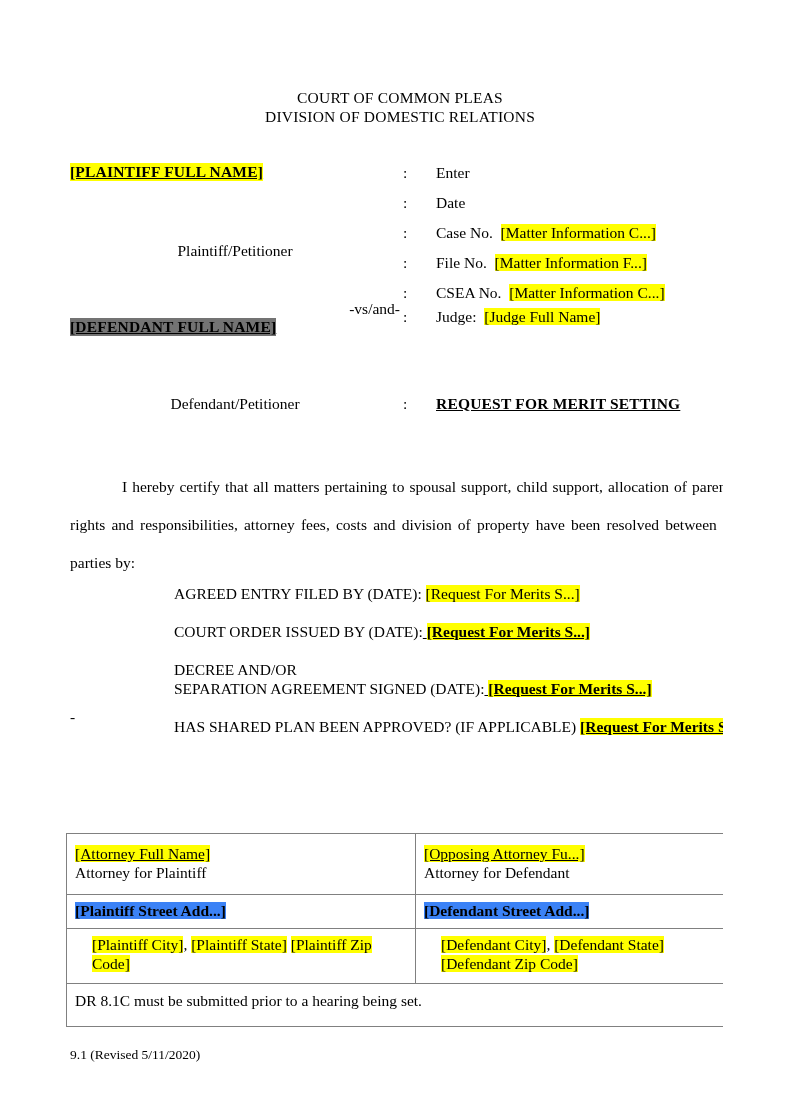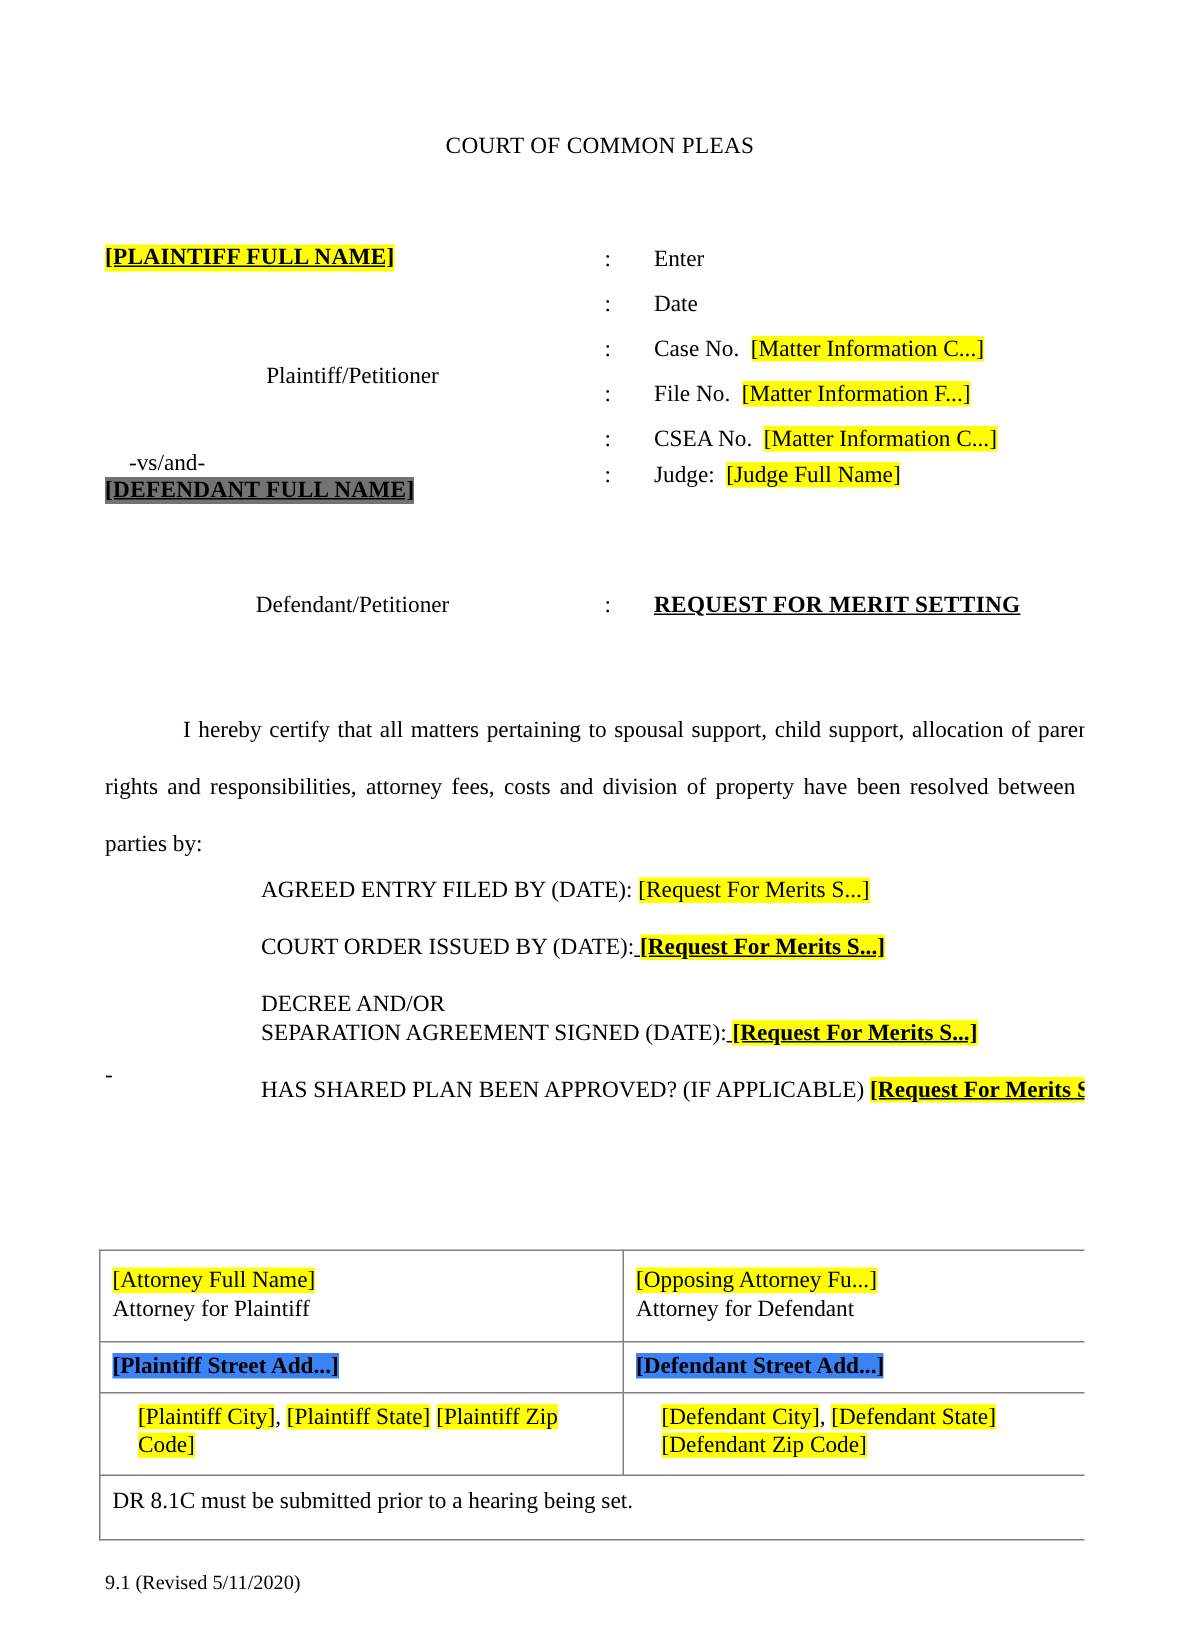--- a/index.html
+++ b/index.html
@@ -65,23 +65,23 @@
   }
   .plaintiff-role {
     position: absolute;
     left: 0; top: 82px;
     width: 330px;
     text-align: center;
     font-size: 15.5px;
   }
   .vs-and {
     position: absolute;
-    left: 16px; top: 140px;
+    left: 0; top: 140px;
     width: 330px;
-    text-align: left;
+    text-align: right;
     font-size: 15.5px;
   }
   .defendant-name {
     position: absolute;
     left: 0; top: 158px;
     font-size: 15.5px;
     font-weight: bold;
     text-decoration: underline;
     background: #737373;
     white-space: nowrap;
@@ -180,40 +180,42 @@
     line-height: 19px;
   }
   .atable td.c1 { width: 332px; }
   .atable td.c2 { width: 335px; }
   .atable tr.r-addr td { padding: 6px 8px 8px 8px; }
   .atable tr.r-city td { padding: 6px 8px 10px 25px; }
   .atable tr.r-note td { padding: 7px 8px 16px 8px; }
   .atable td.full { width: auto; }
   .attorney-field {
     background: #FFFF00;
+    text-decoration: underline;
   }
   .street-field {
     background: #3b82f6;
     font-weight: bold;
   }
 
   
   .footer {
     position: absolute;
     left: 70px; top: 1047px;
     font-size: 13.5px;
   }
 </style>
 </head>
 <body>
 
 <div class="page">
 
   <div class="heading">
     <div>COURT OF COMMON PLEAS</div>
+    <div>DIVISION OF DOMESTIC RELATIONS</div>
   </div>
 
   <div class="caption">
 
     <div class="cap-left">
       <div class="plaintiff-name">[PLAINTIFF FULL NAME]</div>
       <div class="plaintiff-role">Plaintiff/Petitioner</div>
       <div class="vs-and">-vs/and-</div>
       <div class="defendant-name">[DEFENDANT FULL NAME]</div>
       <div class="defendant-role">Defendant/Petitioner</div>

